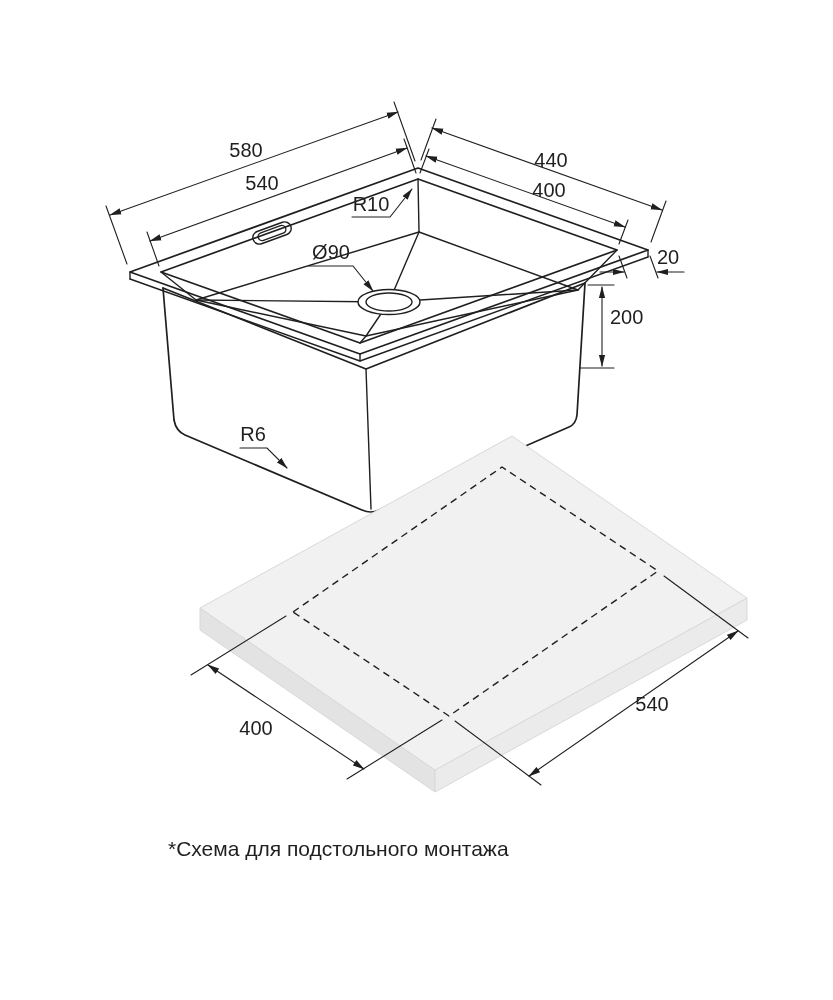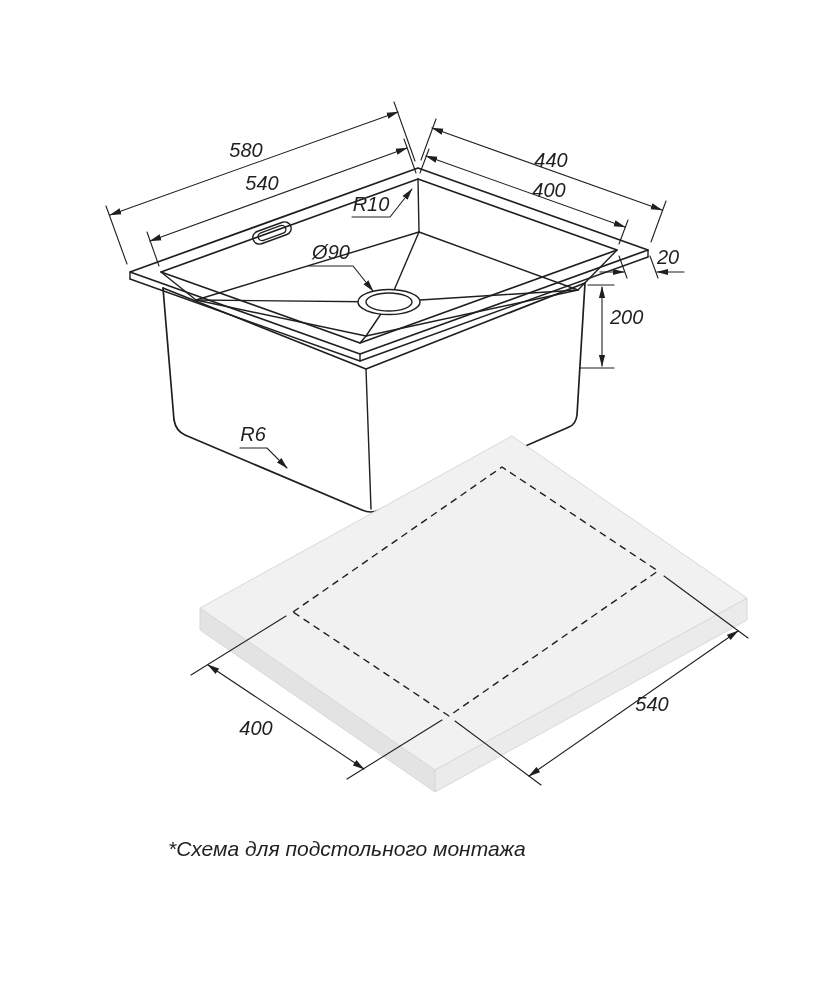--- a/index.html
+++ b/index.html
@@ -1,21 +1,21 @@
 <!DOCTYPE html>
 <html style="--background: #ffffff; --ink: #1f1f1f; --slab-top: #f1f1f1; --slab-left: #e3e3e3; --slab-right: #ebebeb; --slab-edge: #d8d8d8;"><head>
 <meta charset="utf-8">
 <style>
   :root{
     --background:#ffffff; --ink:#1f1f1f;
     --slab-top:#f1f1f1; --slab-left:#e3e3e3; --slab-right:#ebebeb; --slab-edge:#d8d8d8;
   }
   html,body{margin:0;padding:0;background:var(--background);}
   body{width:833px;height:1000px;overflow:hidden;font-family:"Liberation Sans",sans-serif;}
-  .canvas{position:relative;width:833px;height:760px;font-style:italic;}
+  .canvas{position:relative;width:833px;height:760px;}
   svg{display:block;}
   .ln{stroke:var(--ink);fill:none;stroke-width:1.7;stroke-linejoin:round;stroke-linecap:round;}
   .ln-thin{stroke:var(--ink);fill:none;stroke-width:1.4;stroke-linejoin:round;stroke-linecap:round;}
   .face{fill:#ffffff;stroke:var(--ink);stroke-width:1.7;stroke-linejoin:round;}
   .dim{stroke:var(--ink);fill:none;stroke-width:1.1;stroke-linecap:round;}
   .dash{stroke:var(--ink);fill:none;stroke-width:1.4;stroke-dasharray:7 5;stroke-linejoin:round;}
   .slab-top{fill:var(--slab-top);stroke:var(--slab-edge);stroke-width:1;}
   .slab-left{fill:var(--slab-left);stroke:var(--slab-edge);stroke-width:1;}
   .slab-right{fill:var(--slab-right);stroke:var(--slab-edge);stroke-width:1;}
   .dim-txt{font-family:"Liberation Sans",sans-serif;font-size:20px;fill:var(--ink);}

